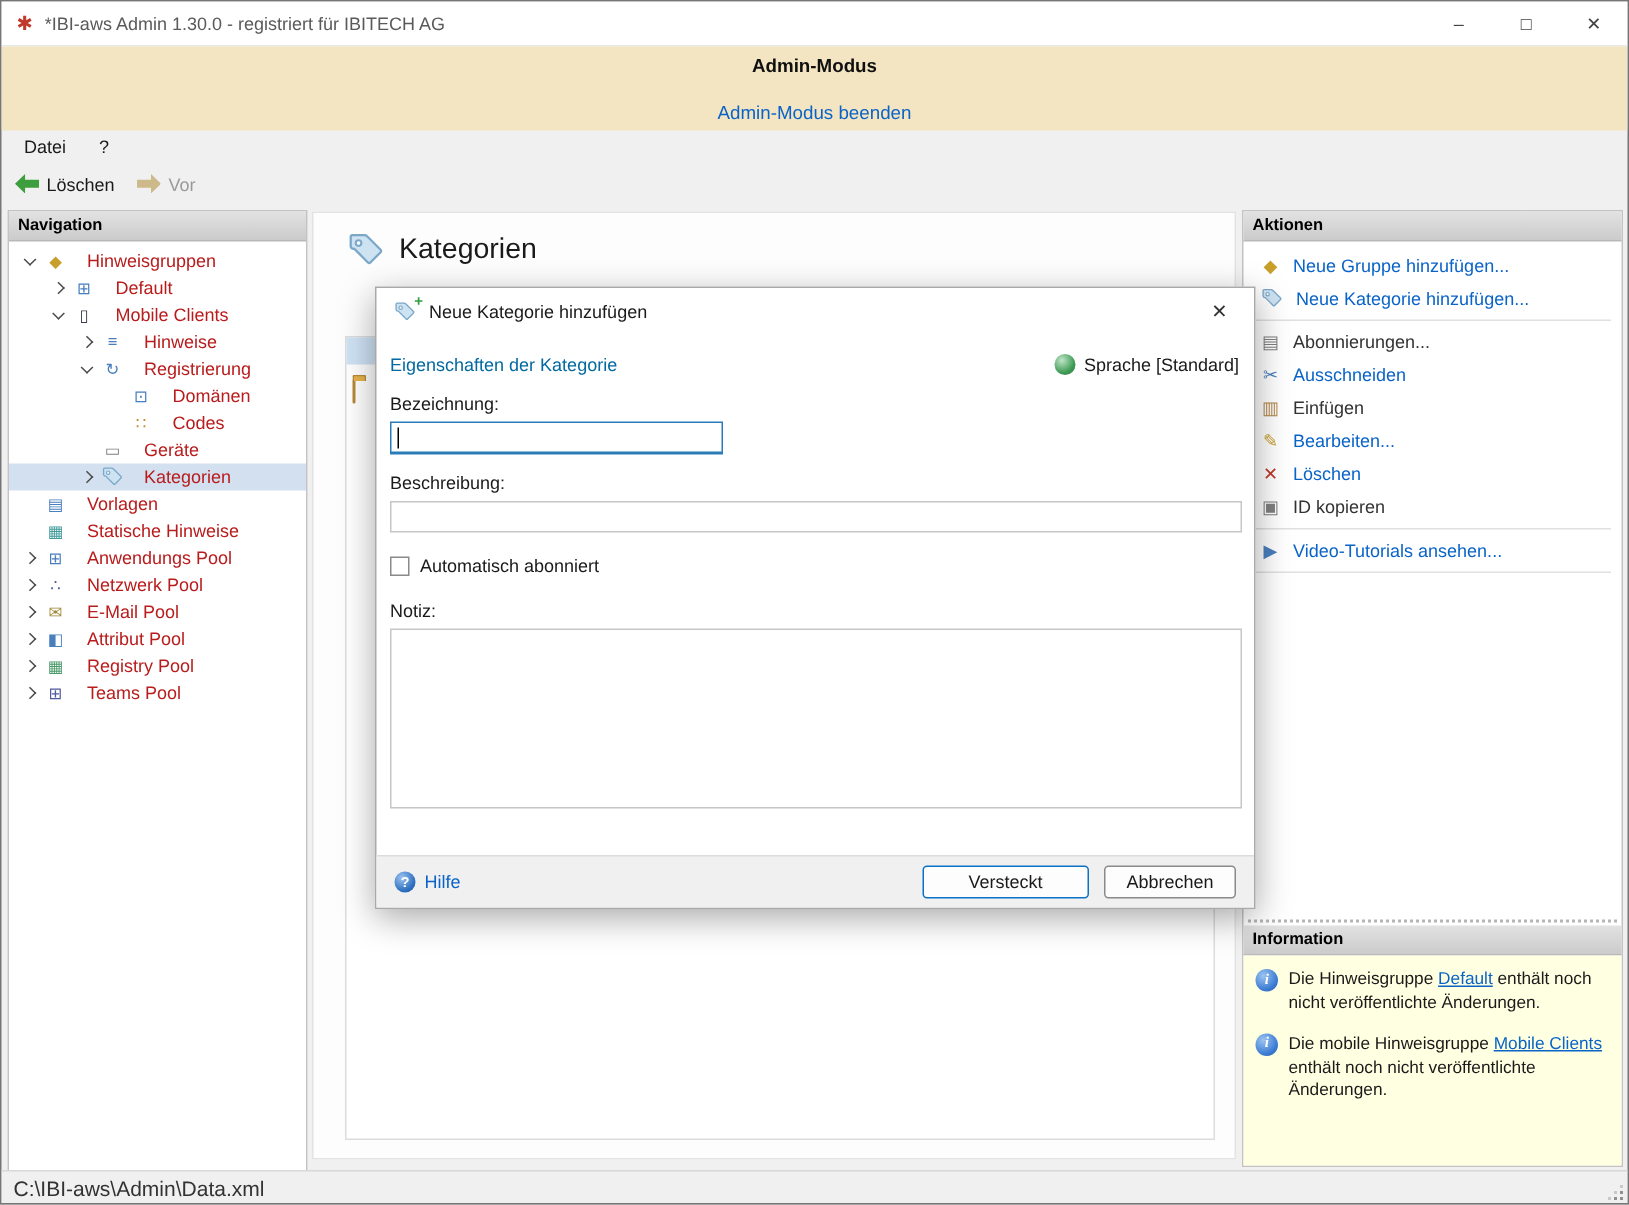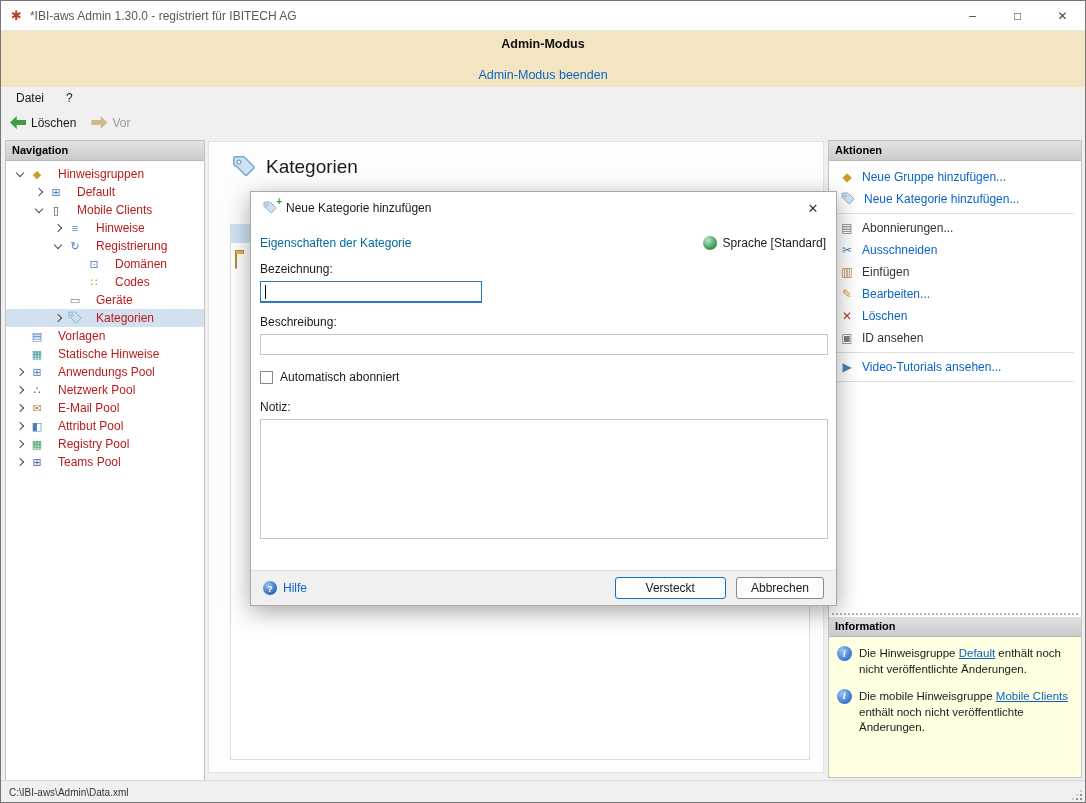--- a/index.html
+++ b/index.html
@@ -71,21 +71,21 @@
   .sep{border-top:1px solid #e0e0e0;margin:3px 7px}
   .rp-spacer{flex:1}
   .splitter{height:7px;display:flex;align-items:center}
   .splitter-dots{width:100%;border-top:2px dotted #b5b5b5;margin:0 3px}
   .info-body{background:#ffffe1;height:140px;padding:9px 8px;display:flex;flex-direction:column;gap:11px}
   .msg{display:flex;gap:7px;font-size:11.5px;line-height:1.38;color:#1a1a1a}
   .info-ic{width:15px;height:15px;border-radius:50%;background:radial-gradient(circle at 35% 30%,#9cc4f0,#3b7bd4 65%,#2c5fa8);color:#fff;font-style:italic;font-weight:bold;font-size:10px;display:flex;align-items:center;justify-content:center;flex:none;font-family:"Liberation Serif","DejaVu Serif",serif}
   .msg .ilink{color:#0a64c8;text-decoration:underline;cursor:pointer}
 
   
-  .statusbar{position:absolute;left:0;right:0;top:779px;height:23px;background:#f0f0f0;border-top:1px solid #d8d8d8;display:flex;align-items:center;padding-left:8px;font-size:10px;color:#333}
+  .statusbar{position:absolute;left:0;right:0;top:779px;height:23px;background:#f0f0f0;border-top:1px solid #d8d8d8;display:flex;align-items:center;padding-left:8px;font-size:14px;color:#333}
   .grip{position:absolute;right:3px;bottom:3px;width:10px;height:10px}
   .grip::before{content:"";position:absolute;right:0;bottom:0;width:2px;height:2px;background:#8f8f8f;box-shadow:0 -4px #8f8f8f,-4px 0 #8f8f8f,-4px -4px #c9c9c9,-8px 0 #c9c9c9,0 -8px #c9c9c9}
 
   
   .dialog{position:absolute;left:249px;top:190px;width:587px;height:415px;background:#fff;border:1px solid #a9a9a9;box-shadow:0 6px 22px rgba(0,0,0,.35);z-index:50}
   .dlg-title{height:32px;display:flex;align-items:center;padding:0 12px 0 12px;gap:8px}
   .dlg-ic-wrap{position:relative;width:15px;height:15px;flex:none}
   .tag-sm{width:14px;height:14px;display:block}
   .plus-badge{position:absolute;right:-4px;top:-5px;color:#2e9e3e;font-weight:bold;font-size:10px}
   .dlg-title-text{font-size:12px;color:#1a1a1a}
@@ -315,21 +315,21 @@
       <div class="act link">
         <span class="aicon c-gold">✎</span>
         <span class="alabel">Bearbeiten...</span>
       </div>
       <div class="act link">
         <span class="aicon c-red">✕</span>
         <span class="alabel">Löschen</span>
       </div>
       <div class="act plain">
         <span class="aicon c-gray">▣</span>
-        <span class="alabel">ID ansehen</span>
+        <span class="alabel">ID kopieren</span>
       </div>
       <div class="sep"></div>
       <div class="act link">
         <span class="aicon c-blue">▶</span>
         <span class="alabel">Video-Tutorials ansehen...</span>
       </div>
       <div class="sep"></div>
     </div>
     <div class="rp-spacer"></div>
     <div class="splitter">

